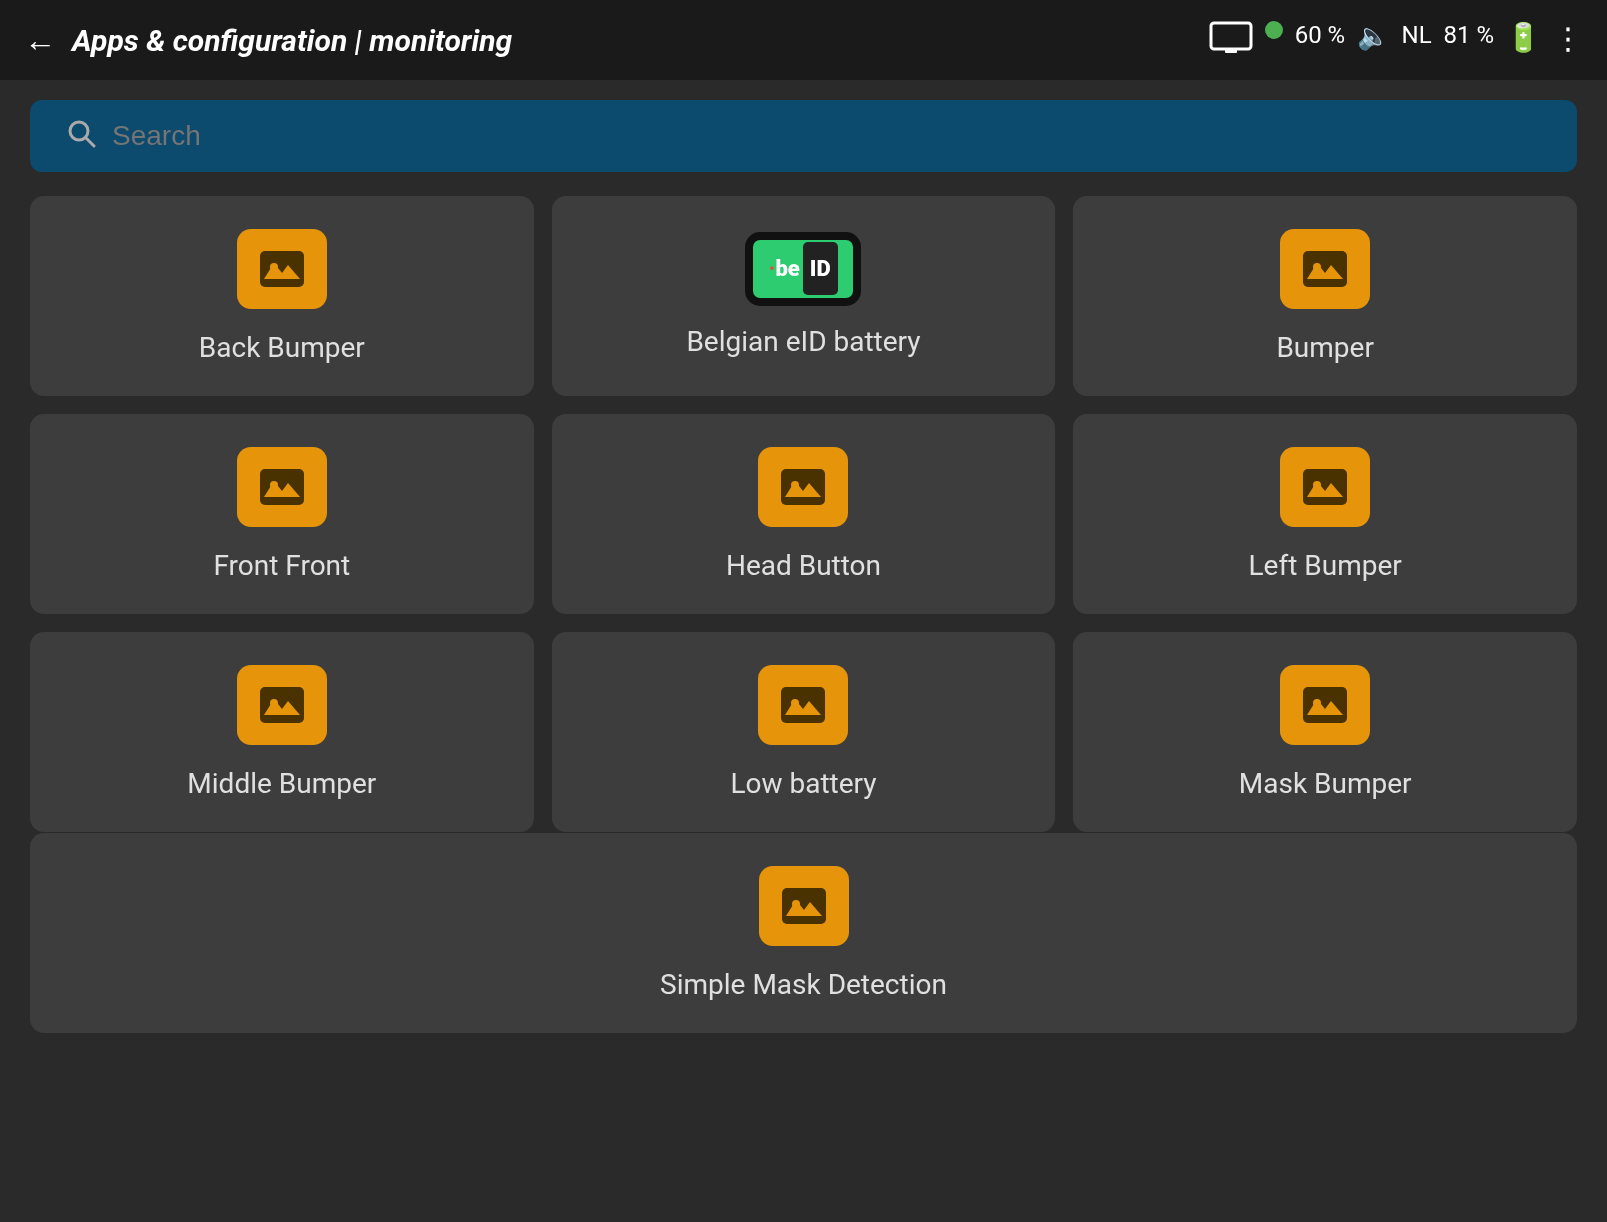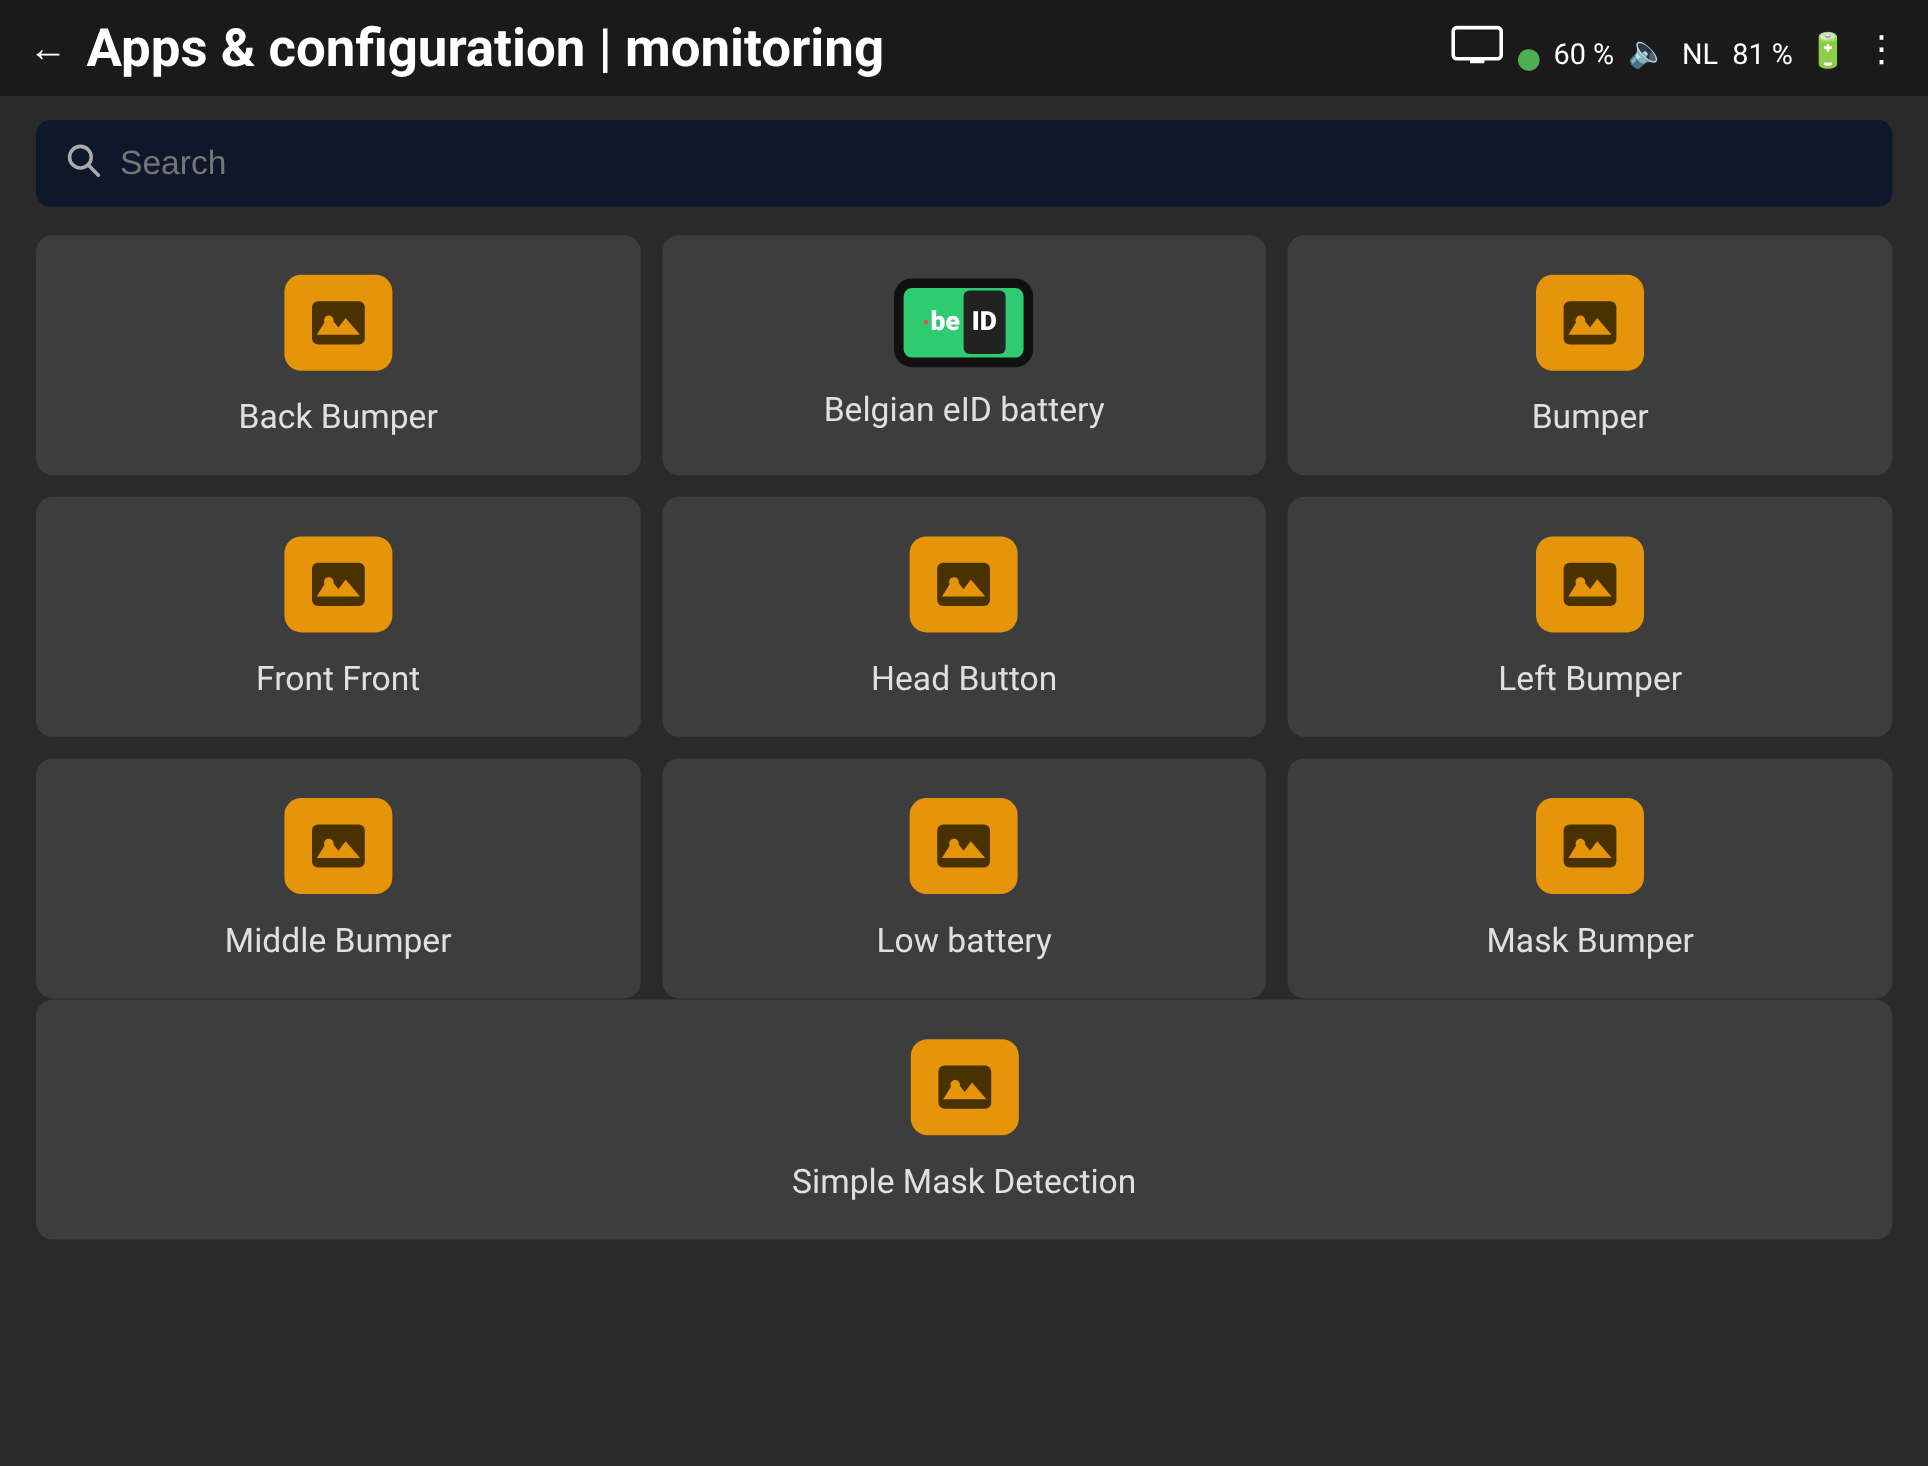--- a/index.html
+++ b/index.html
@@ -20,27 +20,28 @@
       align-items: center;
       padding: 0 24px;
       gap: 16px;
     }
     .header-back {
       font-size: 32px;
       cursor: pointer;
       color: #fff;
     }
     .header-title {
-      font-size: 44px;
+      font-size: 30px;
       font-weight: bold;
       flex: 1;
+      font-style: italic;
     }
     .header-status {
       display: flex;
-      align-items: flex-end;
+      align-items: flex-start;
       gap: 12px;
       font-size: 24px;
     }
     .status-dot {
       width: 18px;
       height: 18px;
       background: #4caf50;
       border-radius: 50%;
       display: inline-block;
     }
@@ -50,26 +51,26 @@
     }
 
     
     .main {
       padding: 20px 30px;
       position: relative;
     }
 
     
     .search-bar {
-      background: #0f172a;
+      background: #0c4a6e;
       border-radius: 12px;
       height: 72px;
       display: flex;
       align-items: center;
-      padding: 0 24px;
+      padding: 0 36px;
       gap: 16px;
       margin-bottom: 24px;
     }
     .search-icon-wrap {
       color: #aaa;
       font-size: 28px;
     }
     .search-input {
       background: transparent;
       border: none;

